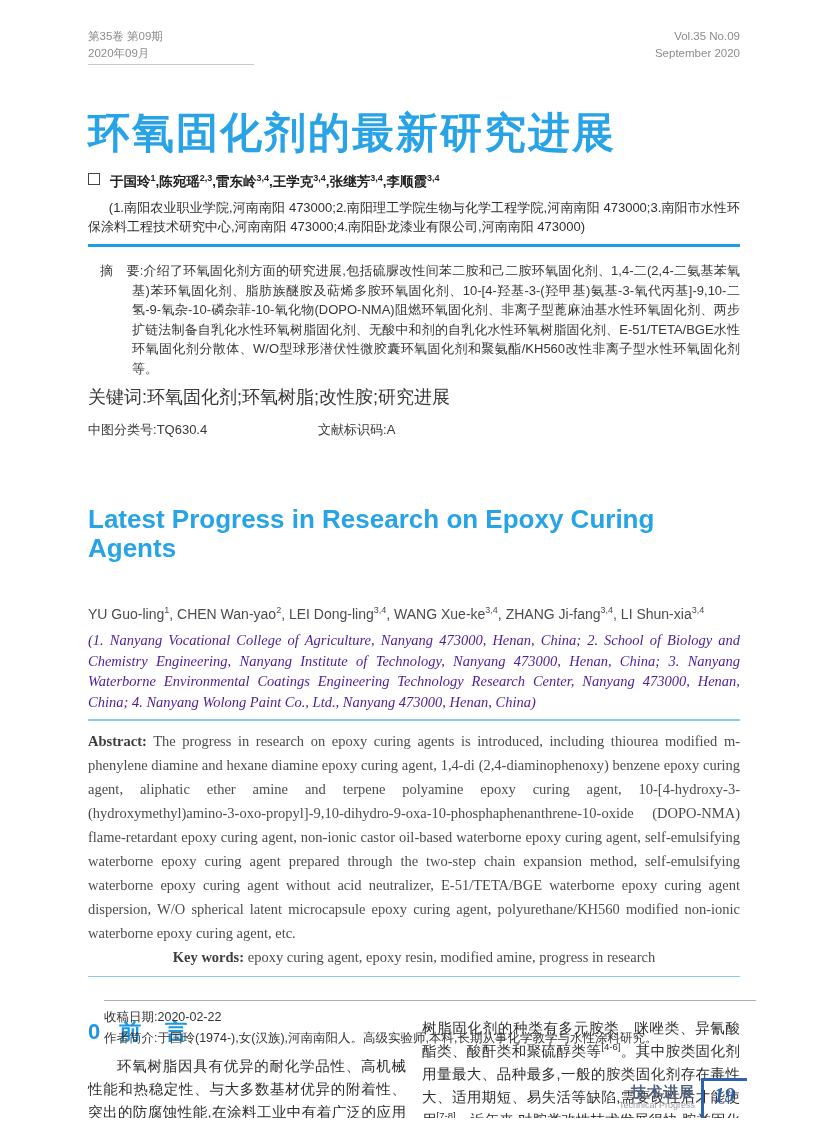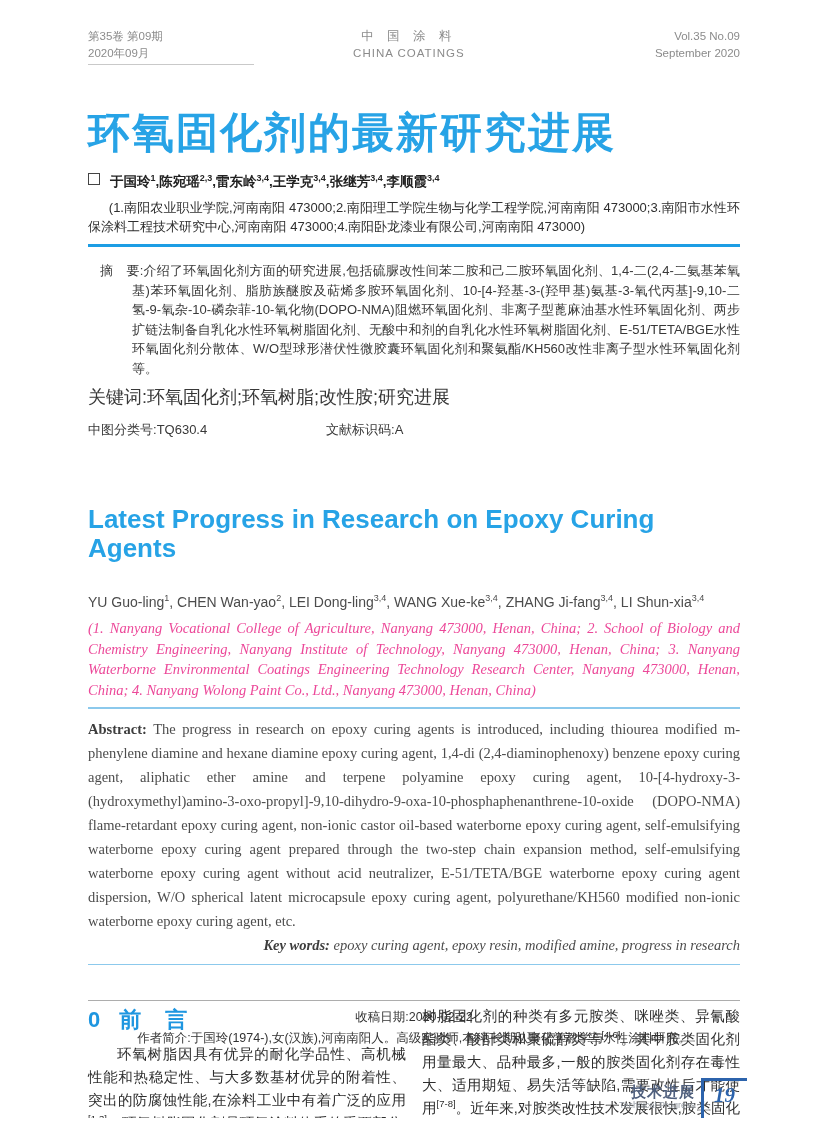--- a/index.html
+++ b/index.html
@@ -22,42 +22,42 @@
   .authors-cn{margin-top:16px;font-size:13.5px;font-weight:bold;color:#222;display:flex;align-items:flex-start;}
   .sq-icon{display:inline-block;width:10px;height:10px;border:1.5px solid #444;margin-right:10px;flex:none;}
   .authors-cn sup,.authors-en sup{font-size:9px;vertical-align:super;line-height:0;}
   .affil-cn{margin:7px 0 0 0;font-size:13px;line-height:19px;color:#2e2e2e;text-align:justify;text-indent:1.6em;}
   .rule-thick{margin-top:8px;height:3px;background:#1c9de4;}
 
   
   .abs-cn{margin-top:14px;font-size:13px;line-height:19.5px;color:#383838;text-align:justify;padding-left:44px;text-indent:-44px;}
   .abs-label{font-weight:normal;margin-left:12px;}
   .kw-cn{margin-top:7px;font-size:18px;color:#383838;}
-  .class-row{margin-top:12px;display:grid;grid-template-columns:230px 190px 1fr;font-size:13px;color:#383838;gap:8px;}
+  .class-row{margin-top:12px;display:grid;grid-template-columns:230px 190px 1fr;font-size:13px;color:#383838;}
 
   
   .title-en{margin:66px 0 0 0;font-size:26px;font-weight:bold;color:#27a3e6;line-height:1.1;}
-  .authors-en{margin-top:32px;font-size:14px;color:#4c4c4c;}
-  .affil-en{margin:8px 0 0 0;font-family:"Liberation Serif",serif;font-style:italic;font-size:14.5px;line-height:20.5px;color:#ec4899;text-align:justify;}
+  .authors-en{margin-top:44px;font-size:14px;color:#4c4c4c;}
+  .affil-en{margin:8px 0 0 0;font-family:"Liberation Serif",serif;font-style:italic;font-size:14.5px;line-height:20.5px;color:#4c1d95;text-align:justify;}
   .rule-thin{margin-top:7px;height:1.5px;background:#8cc9ec;}
   .abs-en{margin-top:8px;font-family:"Liberation Serif",serif;font-size:14.5px;line-height:24px;color:#4c4c4c;text-align:justify;}
   .abs-en b,.kw-en b{color:#3d3d3d;}
-  .kw-en{text-align:right;font-style:italic;}
+  .kw-en{text-align:center;}
 
   
   .intro{margin-top:40px;display:flex;gap:16px;}
   .col{width:318px;}
   .intro h3{margin:0 0 8px 0;font-size:22px;color:#1e96e0;font-weight:bold;letter-spacing:1px;}
   .intro h3 .num{margin-right:18px;}
   .intro p{margin:0;font-size:14.5px;line-height:23px;color:#2e2e2e;text-align:justify;}
   .intro p.indent{text-indent:2em;}
   .intro sup{font-size:9.5px;vertical-align:super;line-height:0;}
 
   
-  .bottom-block{position:absolute;left:88px;width:652px;top:1000px;text-align:center;}
+  .bottom-block{position:absolute;left:104px;width:652px;top:1000px;}
   .foot-rule{height:1px;background:#adadad;}
   .footnotes{margin-top:6px;font-size:12.5px;line-height:21px;color:#333;}
 
   
   .page-footer{position:absolute;right:80px;top:1078px;display:flex;align-items:flex-start;}
   .pf-labels{text-align:right;margin-top:6px;}
   .pf-cn{font-size:15px;font-weight:bold;color:#4f5f7d;letter-spacing:1px;line-height:16px;}
   .pf-en{font-size:9px;color:#9aa0a8;line-height:11px;}
   .pf-box{margin-left:6px;border-top:3px solid #2c63ac;border-left:3px solid #2c63ac;padding:2px 12px 10px 10px;}
   .pf-num{font-family:"Liberation Serif",serif;font-style:italic;font-weight:bold;font-size:21px;color:#2c63ac;}
@@ -65,24 +65,20 @@
 </head>
 <body>
 
 <div class="page">
   <div class="content">
 
     <div class="masthead">
       <div class="mh-left">
         <div>第35卷 第09期</div>
         <div>2020年09月</div>
-      </div>
-      <div class="mh-center">
-        <div class="cn">中 国 涂 料</div>
-        <div class="en">CHINA COATINGS</div>
       </div>
       <div class="mh-right">
         <div>Vol.35 No.09</div>
         <div>September 2020</div>
       </div>
     </div>
     <div class="mh-rule"></div>
 
     <h1 class="title-cn">环氧固化剂的最新研究进展</h1>
 

